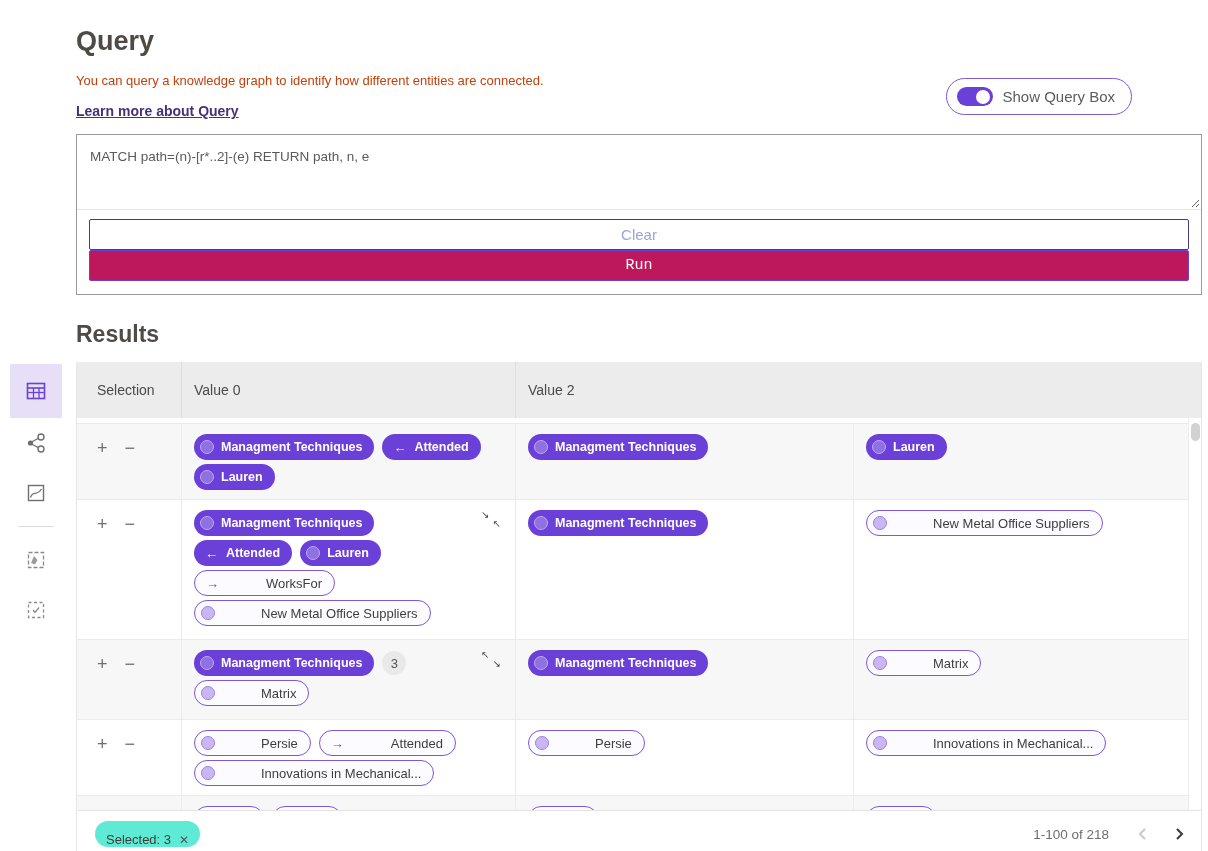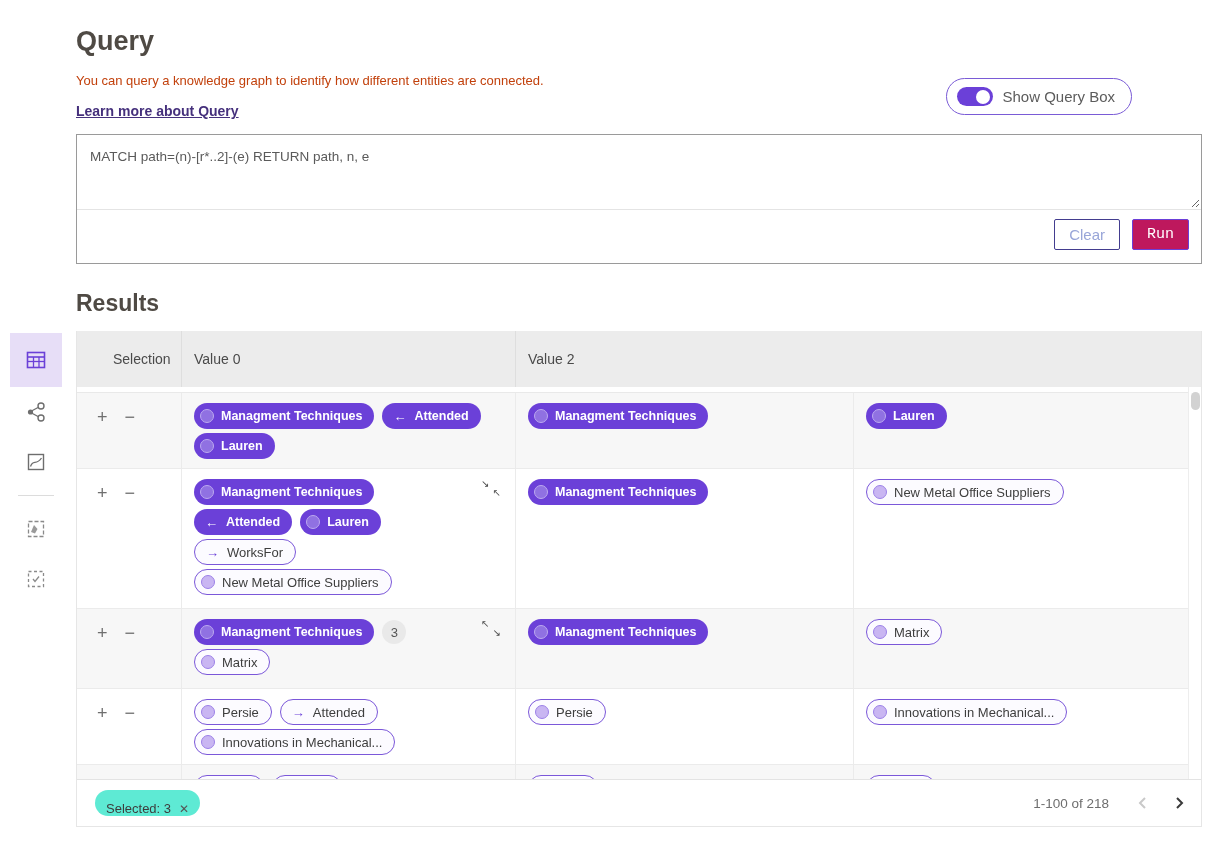--- a/index.html
+++ b/index.html
@@ -14,54 +14,54 @@
   .learn-link { display:inline-block; margin-top:15px; font-size:14px; font-weight:700; color:#45307c; text-decoration:underline; cursor:pointer; }
   .toggle-pill { display:flex; align-items:center; gap:9px; border:1px solid #7a5bd6; border-radius:19px; padding:8px 16px 8px 10px; cursor:pointer; background:#fff; }
   .toggle-pill .label { font-size:15px; color:#5c5c5c; }
   .switch { position:relative; width:36px; height:19px; border-radius:10px; background:#6b40d8; flex:none; }
   .switch .knob { position:absolute; top:2.5px; right:3px; width:14px; height:14px; border-radius:50%; background:#fff; }
 
   
   .query-box { margin:14px 0 0 76px; width:1126px; border:1px solid #9a9a9a; background:#fff; }
   .query-box textarea { display:block; width:calc(100% - 2px); margin:1px; height:72px; border:none; outline:none; resize:vertical;
     font-family:"Liberation Sans", sans-serif; font-size:13.5px; color:#5a5a5a; padding:13px 12px; }
-  .query-actions { border-top:1px solid #e4e4e4; display:flex; justify-content:flex-end; gap:12px; padding:9px 12px 13px; }
+  .query-actions { border-top:1px solid #e4e4e4; display:flex; justify-content:flex-end; padding:9px 12px 13px;flex-direction:column; }
   .btn { font-family:"Liberation Sans", sans-serif; font-size:15px; padding:6px 14px; cursor:pointer; border-radius:2px; }
   .btn-clear { background:#fff; border:1px solid #433d8f; color:#98a5d8; }
   .btn-run { background:#be185d; border:1px solid #6b3fd8; color:#fff;font-family:Liberation Mono, monospace; }
 
   
   .results-heading { margin:26px 0 14px 76px; font-size:23px; font-weight:700; color:#4f4a44; }
   .main { display:flex; align-items:flex-start; }
 
   .view-sidebar { width:52px; margin-left:10px; padding-top:2px; }
   .view-item { height:50px; display:flex; align-items:center; justify-content:center; cursor:pointer; }
   .view-item.active { background:#e7def7; height:54px; }
   .view-divider { height:1px; background:#dcdcdc; margin:8px 8px; }
 
   .table-card { margin-left:14px; width:1126px; border:1px solid #e6e6e6; border-top:none; }
   .thead { display:grid; grid-template-columns:104px 334px 338px 1fr; background:#ececec; height:56px; align-items:center;
            font-size:14px; color:#4a4a4a; }
   .thead .hcell { padding-left:12px; }
-  .thead .hcell:first-child { padding-left:36px; }
+  .thead .hcell:first-child { padding-left:20px; }
   .thead .hcell + .hcell { border-left:1px solid #dedede; height:100%; display:flex; align-items:center; }
 
   .tbody { position:relative; height:392px; overflow:hidden; background:#fff; }
   .sliver { height:6px; background:#fff; border-bottom:1px solid #e9e9e9; }
   .trow { display:grid; grid-template-columns:104px 334px 338px 1fr; border-bottom:1px solid #ebebeb; background:#fff; }
   .trow.zebra { background:#f7f7f7; }
   .selcell { padding:15px 0 0 20px; display:flex; gap:17px; align-items:flex-start; }
   .selbtn { background:none; border:none; font-size:18px; line-height:18px; color:#6f6f6f; cursor:pointer; font-family:"Liberation Sans",sans-serif; }
   .valcell { position:relative; padding:10px 10px 9px 12px; border-left:1px solid #ebebeb; min-height:56px; }
   .pline { display:flex; align-items:center; margin-bottom:4px; }
   .pline:last-child { margin-bottom:0; }
 
   .pill { display:inline-flex; align-items:center; height:26px; border-radius:13px; padding:0 12px 0 6px; margin-right:8px; white-space:nowrap; cursor:pointer; }
   .pill.filled { background:#6b40d8; color:#fff; font-weight:700; font-size:12.5px; }
-  .pill.outline { background:#fcfbff; border:1.5px solid #7b57d9; color:#3e3e3e; font-size:13px; }
+  .pill.outline { background:#fcfbff; border:1.5px solid #7b57d9; color:#3e3e3e; font-size:13px;gap:39px; }
   .pill .dot { width:14px; height:14px; border-radius:50%; margin-right:7px; flex:none; }
   .pill.filled .dot { background:#9071e2; border:1px solid #bca9ef; }
   .pill.outline .dot { background:#c9b6f2; border:1px solid #9d81e8; }
   .pill .arrow { margin:0 8px 0 5px; font-size:13px; }
   .pill.filled .arrow { color:#fff; font-weight:400; }
   .pill.outline .arrow { color:#6b40d8; }
   .pill.stub { min-width:70px; }
   .badge { width:24px; height:24px; border-radius:50%; background:#e9e9e9; color:#555; display:inline-flex; align-items:center; justify-content:center; font-size:13px; flex:none; }
 
   .corner { position:absolute; top:9px; right:14px; width:20px; height:20px; color:#4a4a4a; font-size:10px; cursor:pointer; }

